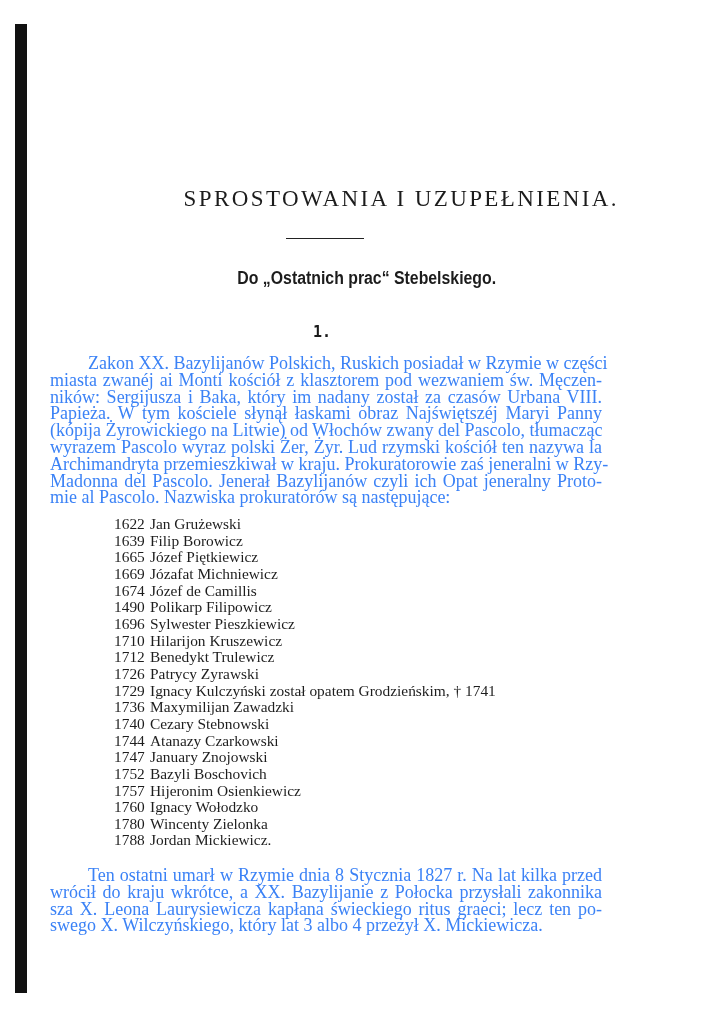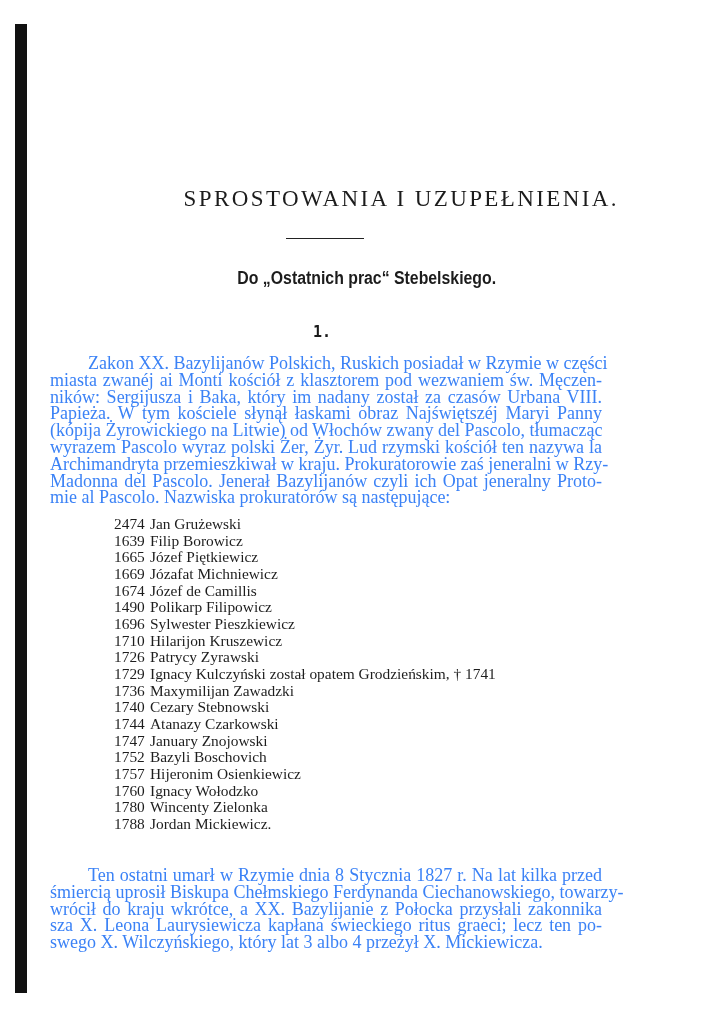--- a/index.html
+++ b/index.html
@@ -62,40 +62,40 @@
   <span class="line">ników: Sergijusza i Baka, który im nadany został za czasów Urbana VIII.</span>
   <span class="line">Papieża. W tym kościele słynął łaskami obraz Najświętszéj Maryi Panny</span>
   <span class="line">(kópija Żyrowickiego na Litwie) od Włochów zwany del Pascolo, tłumacząc</span>
   <span class="line">wyrazem Pascolo wyraz polski Żer, Żyr. Lud rzymski kościół ten nazywa la</span>
   <span class="line">Archimandryta przemieszkiwał w kraju. Prokuratorowie zaś jeneralni w Rzy-</span>
   <span class="line">Madonna del Pascolo. Jenerał Bazylijanów czyli ich Opat jeneralny Proto-</span>
   <span class="line last">mie al Pascolo. Nazwiska prokuratorów są następujące:</span>
 </p>
 
 <ul class="list">
-  <li><span class="year">2474</span><span>Jan Grużewski</span></li>
+  <li><span class="year">1622</span><span>Jan Grużewski</span></li>
   <li><span class="year">1639</span><span>Filip Borowicz</span></li>
   <li><span class="year">1665</span><span>Józef Piętkiewicz</span></li>
   <li><span class="year">1669</span><span>Józafat Michniewicz</span></li>
   <li><span class="year">1674</span><span>Józef de Camillis</span></li>
   <li><span class="year">1490</span><span>Polikarp Filipowicz</span></li>
   <li><span class="year">1696</span><span>Sylwester Pieszkiewicz</span></li>
   <li><span class="year">1710</span><span>Hilarijon Kruszewicz</span></li>
+  <li><span class="year">1712</span><span>Benedykt Trulewicz</span></li>
   <li><span class="year">1726</span><span>Patrycy Zyrawski</span></li>
   <li><span class="year">1729</span><span>Ignacy Kulczyński został opatem Grodzieńskim, † 1741</span></li>
   <li><span class="year">1736</span><span>Maxymilijan Zawadzki</span></li>
   <li><span class="year">1740</span><span>Cezary Stebnowski</span></li>
   <li><span class="year">1744</span><span>Atanazy Czarkowski</span></li>
   <li><span class="year">1747</span><span>January Znojowski</span></li>
   <li><span class="year">1752</span><span>Bazyli Boschovich</span></li>
   <li><span class="year">1757</span><span>Hijeronim Osienkiewicz</span></li>
   <li><span class="year">1760</span><span>Ignacy Wołodzko</span></li>
   <li><span class="year">1780</span><span>Wincenty Zielonka</span></li>
   <li><span class="year">1788</span><span>Jordan Mickiewicz.</span></li>
 </ul>
 
 <p class="para" id="p2">
   <span class="line indent">Ten ostatni umarł w Rzymie dnia 8 Stycznia 1827 r. Na lat kilka przed</span>
-  <span class="line">śmiercią uprosił Biskupa Chełmskiego Ferdynanda Ciechanowskiego, towarzy-</span>
   <span class="line">wrócił do kraju wkrótce, a XX. Bazylijanie z Połocka przysłali zakonnika</span>
   <span class="line">sza X. Leona Laurysiewicza kapłana świeckiego ritus graeci; lecz ten po-</span>
   <span class="line last">swego X. Wilczyńskiego, który lat 3 albo 4 przeżył X. Mickiewicza.</span>
 </p>
 
 </body></html>

